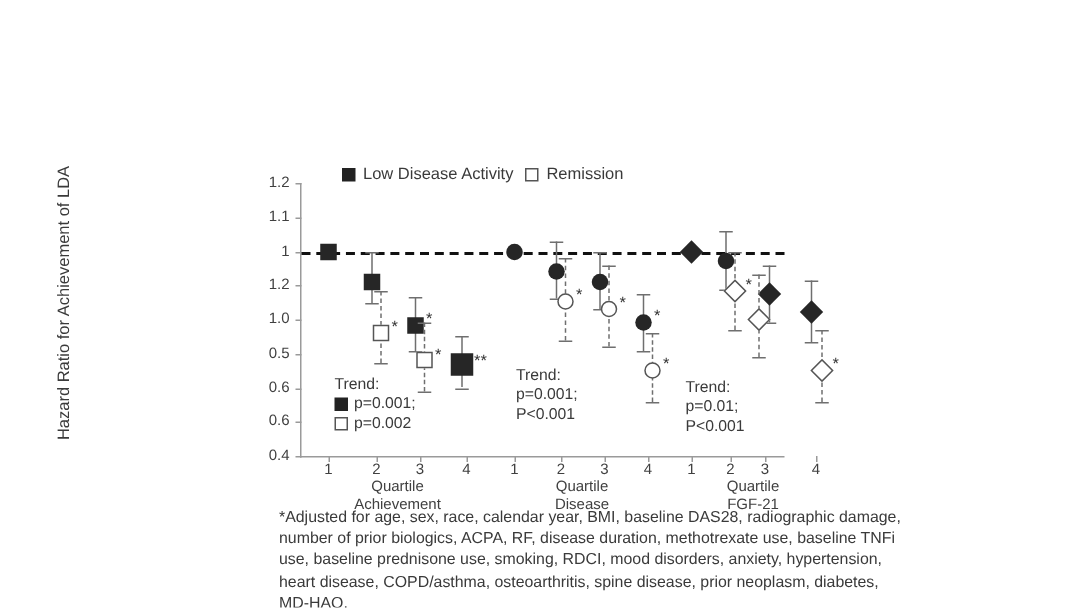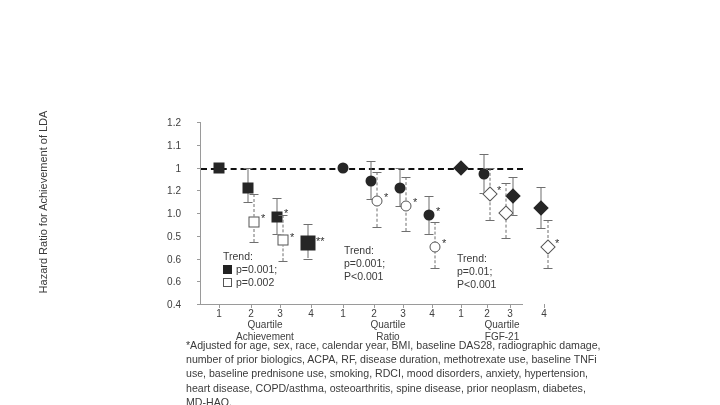--- a/index.html
+++ b/index.html
@@ -73,21 +73,21 @@
     top: 122px;
     width: 322px;
     height: 182px;
     border-left: 1px solid #9a9a9a;
     border-bottom: 1px solid #9a9a9a;
     box-sizing: content-box;
   }
   .ytick {
     position: absolute;
     right: 100%;
-    margin-right: 20px;
+    margin-right: 8px;
     transform: translateY(-50%);
     font-size: 10px;
     color: #404040;
     white-space: nowrap;
   }
   .ytickmark {
     position: absolute;
     right: 100%;
     width: 4px;
     height: 1px;
@@ -197,20 +197,30 @@
     font-size: 10.6px;
     line-height: 14.2px;
     color: #3a3a3a;
   }
 </style>
 </head>
 <body>
 
 <div id="page">
 
+  <div id="legend">
+    <span class="legend-entry">
+      <span class="sq-filled"></span>
+      <span>Low Disease Activity</span>
+    </span>
+    <span class="legend-entry">
+      <span class="sq-open"></span>
+      <span>Remission</span>
+    </span>
+  </div>
 
   <div id="ytitle">Hazard Ratio for Achievement of LDA</div>
 
   <div id="plot">
 
     <div class="ytickmark" style="top:182px"></div>
     <div class="ytick" style="top:182px">0.4</div>
     <div class="ytickmark" style="top:159.25px"></div>
     <div class="ytick" style="top:159.25px">0.6</div>
     <div class="ytickmark" style="top:136.5px"></div>
@@ -433,21 +443,21 @@
     <div class="xlab" style="left:286px; top:186px">2</div>
     <div class="xlab" style="left:309px; top:186px">3</div>
     <div class="xlab" style="left:343px; top:186px">4</div>
 
     <div class="grouplab" style="left:64px; top:197px">
       <div>Quartile</div>
       <div>Achievement</div>
     </div>
     <div class="grouplab" style="left:187px; top:197px">
       <div>Quartile</div>
-      <div>Ratio</div>
+      <div>Disease</div>
     </div>
     <div class="grouplab" style="left:301px; top:197px">
       <div>Quartile</div>
       <div>FGF-21</div>
     </div>
 
   </div>
 
   <div id="footnote">*Adjusted for age, sex, race, calendar year, BMI, baseline DAS28, radiographic damage, number of prior biologics, ACPA, RF, disease duration, methotrexate use, baseline TNFi use, baseline prednisone use, smoking, RDCI, mood disorders, anxiety, hypertension, heart disease, COPD/asthma, osteoarthritis, spine disease, prior neoplasm, diabetes, MD-HAQ.</div>
 

